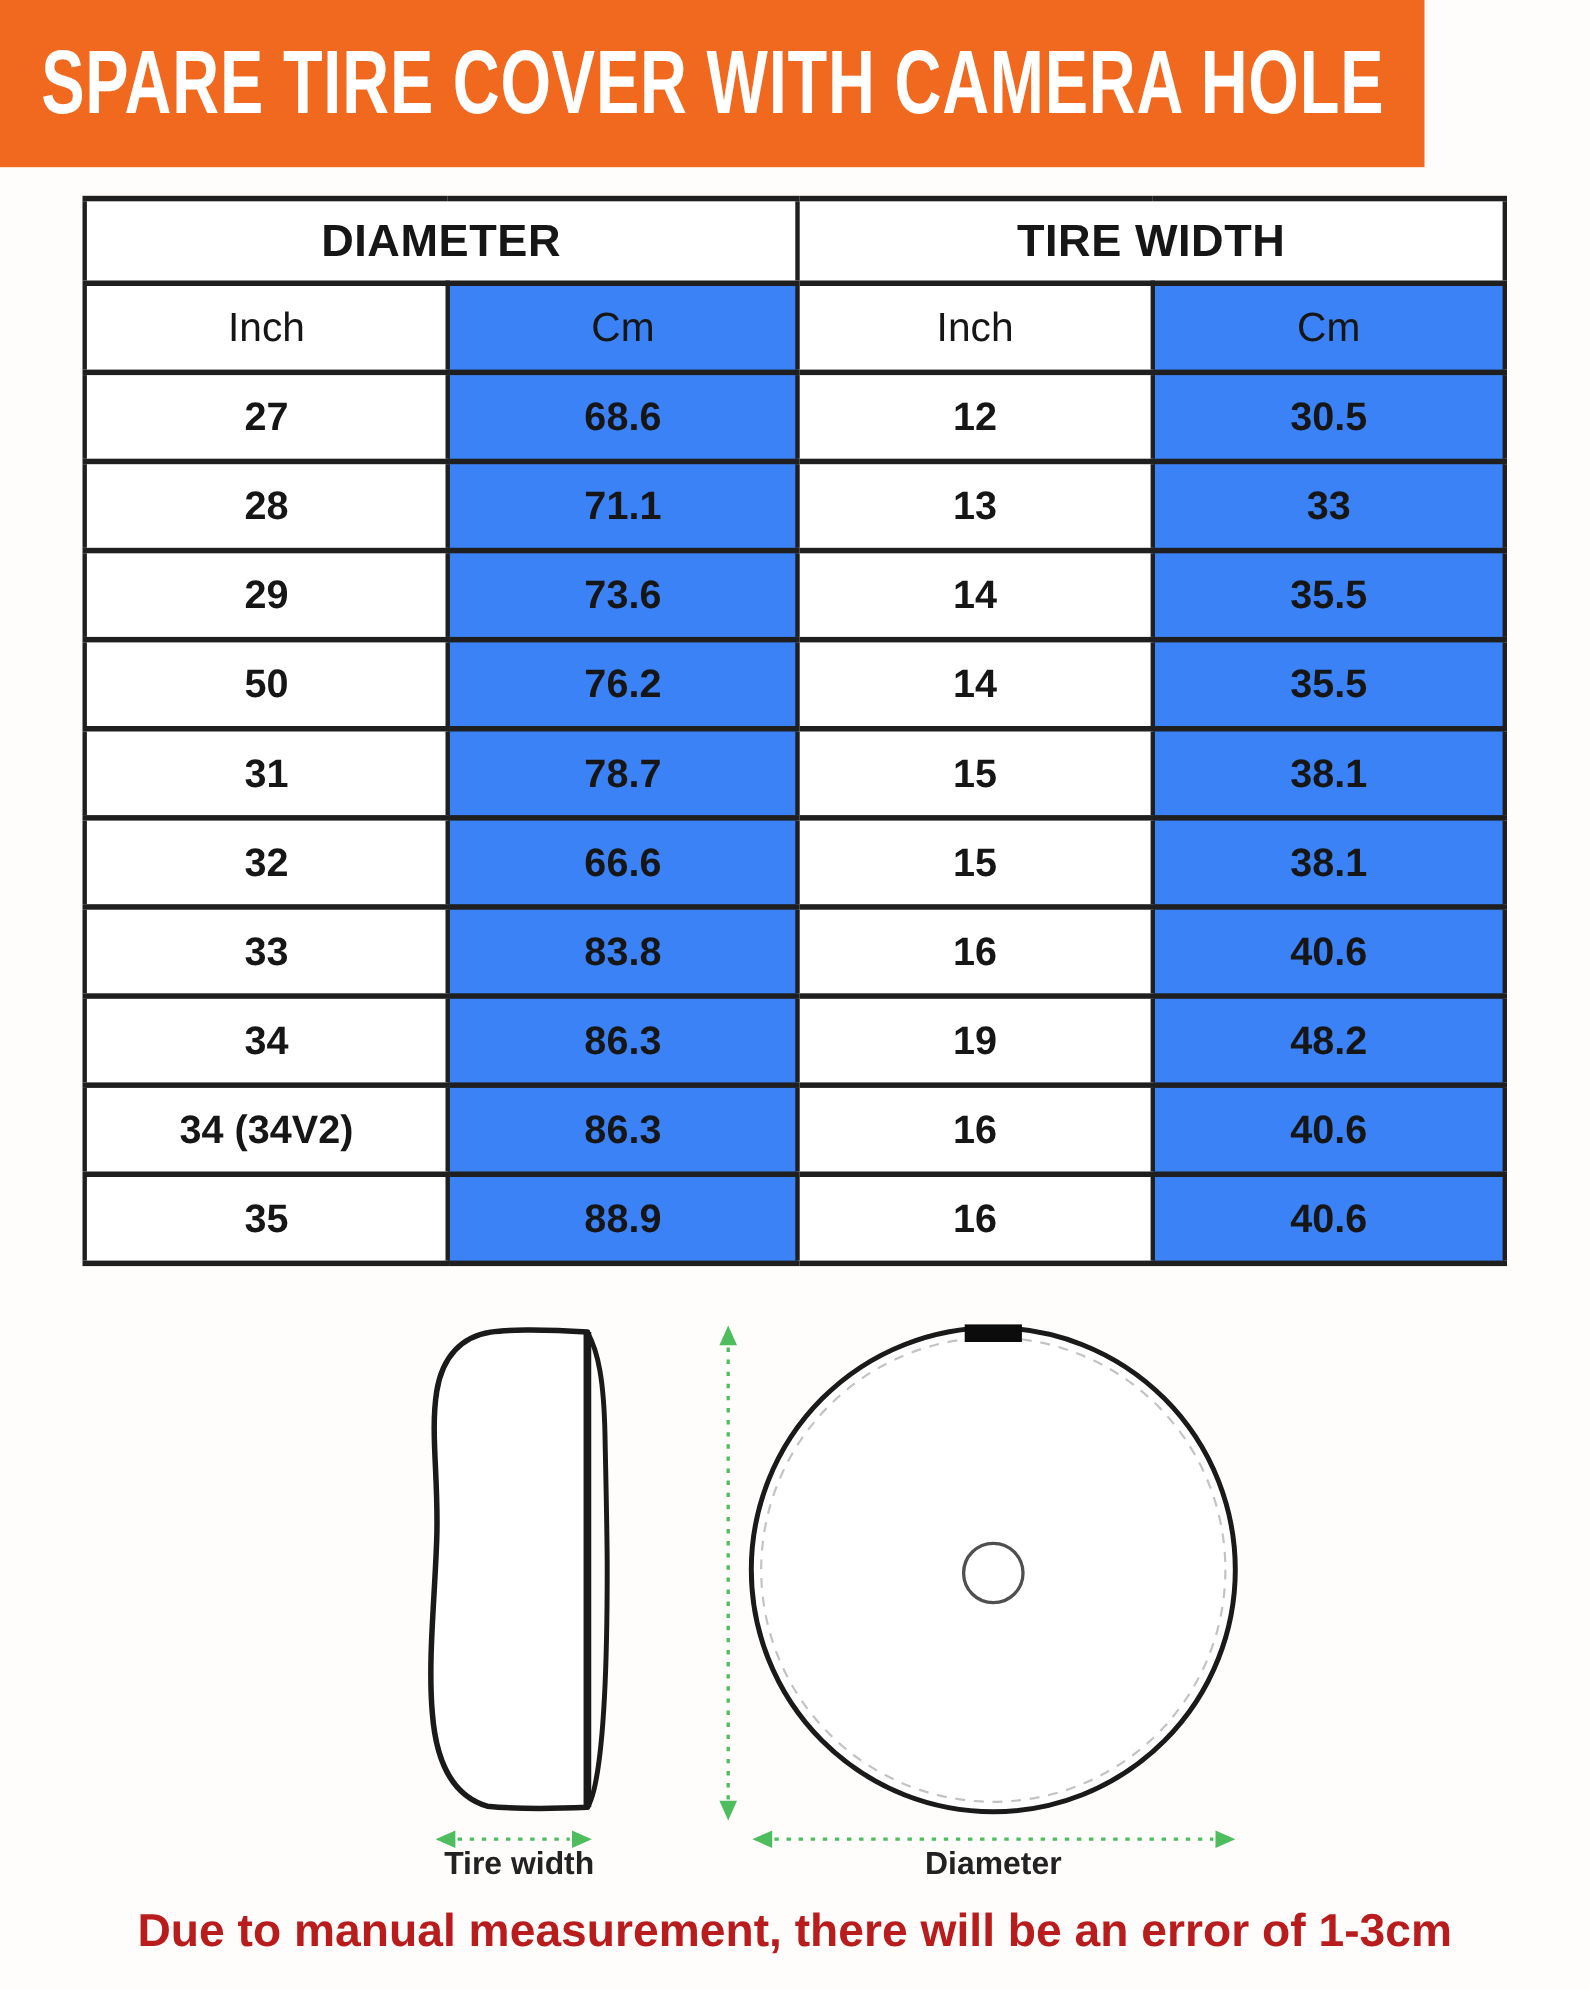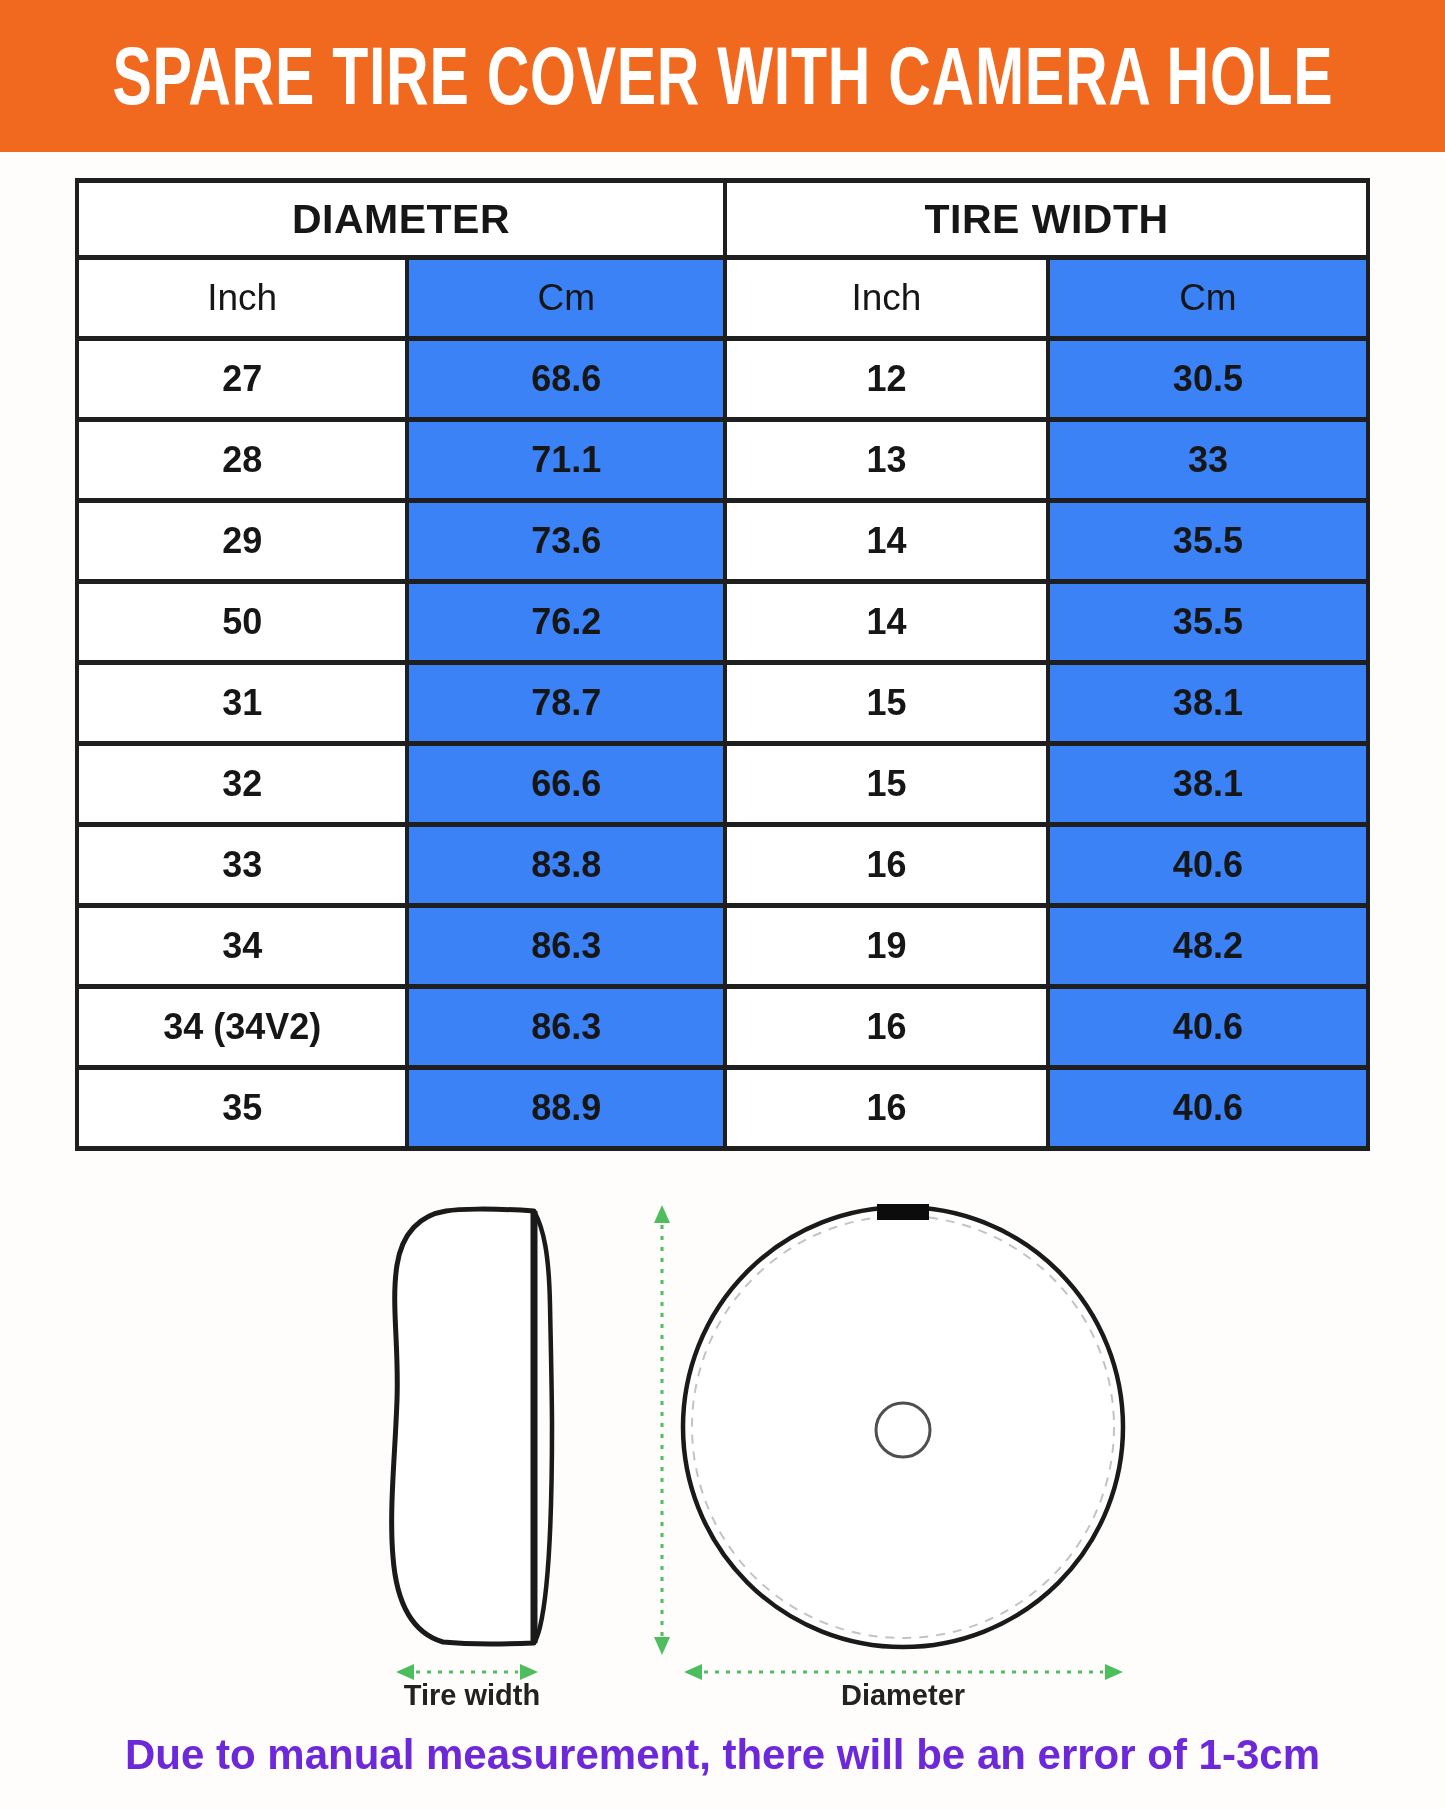--- a/index.html
+++ b/index.html
@@ -2,21 +2,21 @@
 <html><head>
 <meta charset="utf-8">
 <style>
   html,body{margin:0;padding:0;}
   body{
     width:1445px;height:1809px;position:relative;background:#fefdfc;
     font-family:"Liberation Sans", sans-serif;color:#161616;overflow:hidden;
   }
   
   .banner{
-    position:absolute;left:0;top:0;width:1445px;height:152px;
+    position:absolute;left:0;top:0;width:1295px;height:152px;
     background:#f1681f;display:flex;align-items:center;justify-content:center;
   }
   .banner-title{
     display:inline-block;color:#ffffff;font-weight:800;font-size:82px;
     letter-spacing:1px;transform:scaleX(0.72);white-space:nowrap;
   }
   
   .size-table-wrap{position:absolute;left:75px;top:178px;width:1295px;}
   table.size-table{
     width:100%;border-collapse:collapse;table-layout:fixed;
@@ -170,14 +170,14 @@
     <g fill="#4dbd5d" stroke="#4dbd5d">
       <polygon points="354,477 372,469 372,485" stroke="none"></polygon>
       <line x1="374" y1="477" x2="773" y2="477" fill="none" stroke-width="3" stroke-dasharray="4 7"></line>
       <polygon points="793,477 775,469 775,485" stroke="none"></polygon>
     </g>
   </svg>
 
   <div class="dim-label label-tirewidth">Tire width</div>
   <div class="dim-label label-diameter">Diameter</div>
 
-  <div class="note" style="color: #6d28d9;">Due to manual measurement, there will be an error of 1-3cm</div>
+  <div class="note" style="color: #b91c1c;">Due to manual measurement, there will be an error of 1-3cm</div>
 </div>
 
 </body></html>

